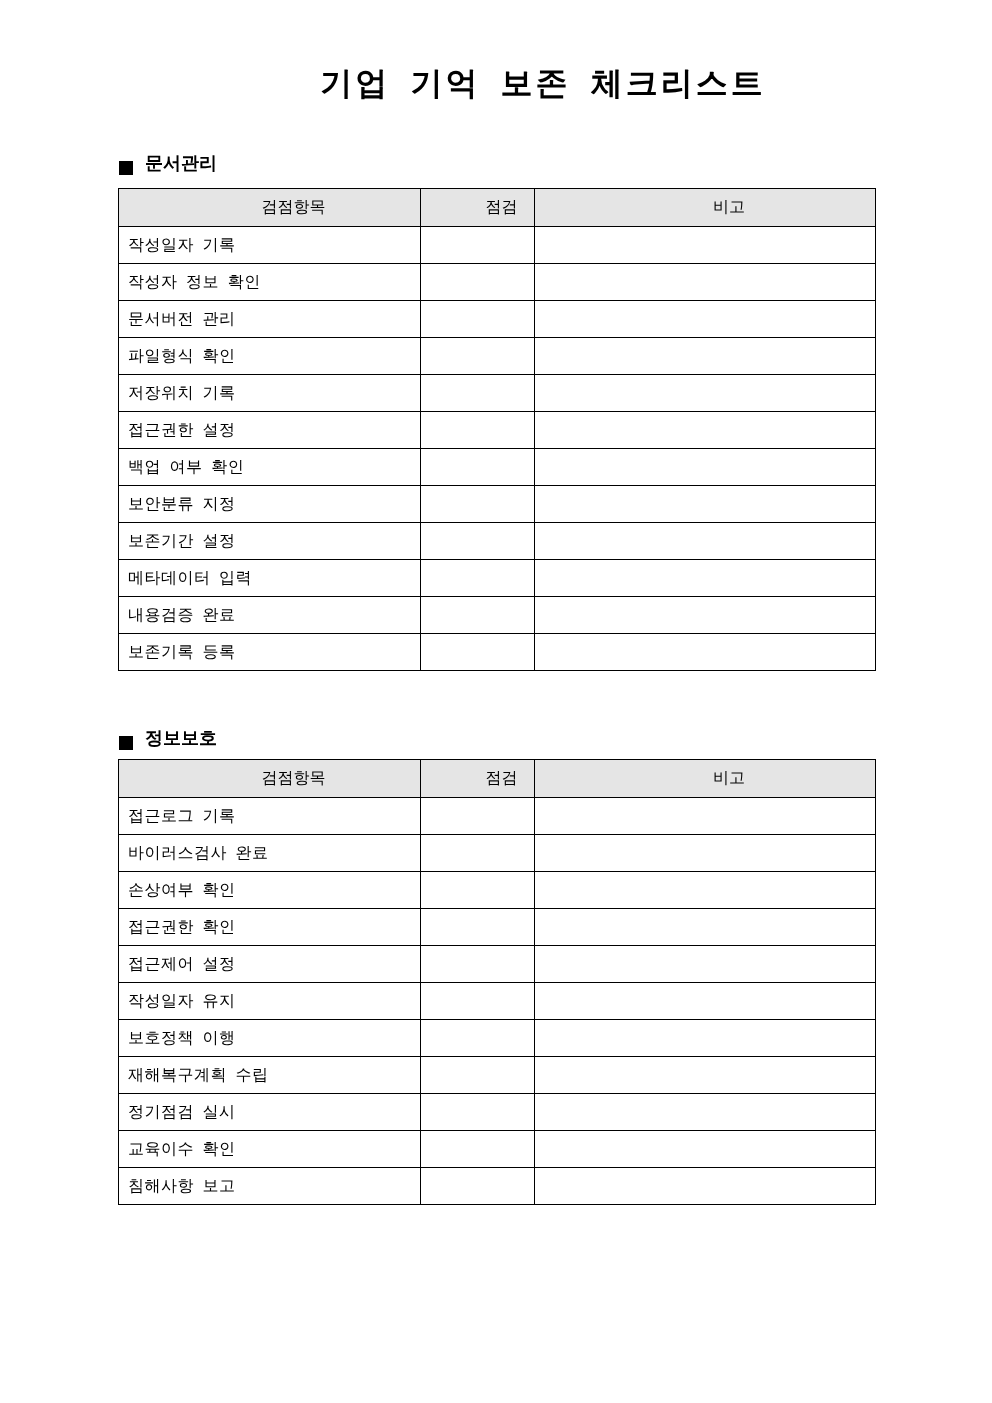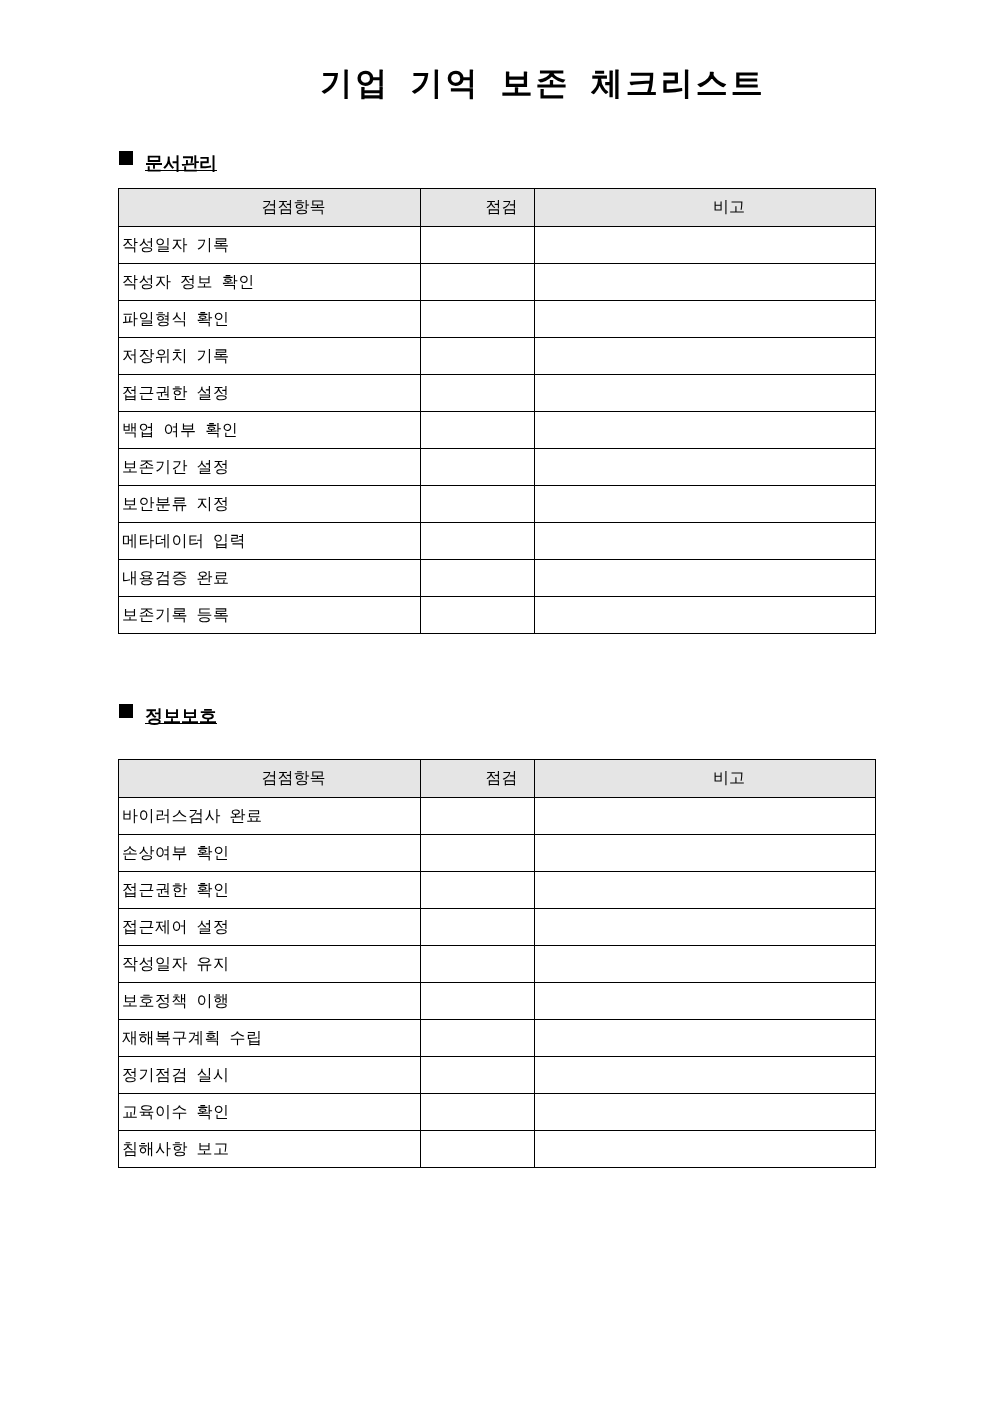--- a/index.html
+++ b/index.html
@@ -25,22 +25,21 @@
       letter-spacing: 3px;
       word-spacing: 6px;
       padding-left: 47px;
     }
     .section-heading {
       position: absolute;
       left: 119px;
       font-size: 18px;
       font-weight: bold;
       display: flex;
-      align-items: flex-start;
-      text-decoration: underline;
+      align-items: flex-end;
     }
     .section-heading .square {
       display: inline-block;
       width: 14px;
       height: 14px;
       background: #000;
       margin-right: 12px;
     }
     table.checklist {
       position: absolute;
@@ -57,21 +56,21 @@
       font-weight: normal;
     }
     table.checklist th {
       background: #e5e5e5;
       text-align: center;
       height: 37px;
       padding-left: 48px;
     }
     table.checklist td.item {
       text-align: left;
-      padding-left: 3px;
+      padding-left: 9px;
       letter-spacing: 0.5px;
       word-spacing: 3px;
     }
     col.c1 { width: 302px; }
     col.c2 { width: 114px; }
     col.c3 { width: 341px; }
   </style>
 </head>
 <body>
 
@@ -100,46 +99,51 @@
         <td class="item">작성일자 기록</td>
         <td></td>
         <td></td>
       </tr>
     <tr>
         <td class="item">작성자 정보 확인</td>
         <td></td>
         <td></td>
       </tr>
     <tr>
+        <td class="item">문서버전 관리</td>
+        <td></td>
+        <td></td>
+      </tr>
+    <tr>
         <td class="item">파일형식 확인</td>
         <td></td>
         <td></td>
       </tr>
     <tr>
         <td class="item">저장위치 기록</td>
         <td></td>
         <td></td>
       </tr>
     <tr>
         <td class="item">접근권한 설정</td>
         <td></td>
         <td></td>
       </tr>
     <tr>
         <td class="item">백업 여부 확인</td>
         <td></td>
         <td></td>
       </tr>
     <tr>
+        <td class="item">보안분류 지정</td>
+        <td></td>
+        <td></td>
+      </tr>
+    <tr>
         <td class="item">보존기간 설정</td>
-        <td></td>
-        <td></td>
-      </tr>
-    <tr>
-        <td class="item">보안분류 지정</td>
         <td></td>
         <td></td>
       </tr>
     <tr>
         <td class="item">메타데이터 입력</td>
         <td></td>
         <td></td>
       </tr>
     <tr>
         <td class="item">내용검증 완료</td>
@@ -147,40 +151,45 @@
         <td></td>
       </tr>
     <tr>
         <td class="item">보존기록 등록</td>
         <td></td>
         <td></td>
       </tr>
   </tbody>
 </table>
 
-<div class="section-heading" style="top:704px;">
+<div class="section-heading" style="top:726px;">
   <span class="square"></span>
   <span>정보보호</span>
 </div>
 
 <table class="checklist" style="top:759px;">
   <colgroup>
       <col class="c1">
       <col class="c2">
       <col class="c3">
     </colgroup>
   <thead>
     <tr>
       <th>검점항목</th>
       <th>점검</th>
       <th>비고</th>
     </tr>
   </thead>
   <tbody>
     <tr>
+        <td class="item">접근로그 기록</td>
+        <td></td>
+        <td></td>
+      </tr>
+    <tr>
         <td class="item">바이러스검사 완료</td>
         <td></td>
         <td></td>
       </tr>
     <tr>
         <td class="item">손상여부 확인</td>
         <td></td>
         <td></td>
       </tr>
     <tr>

